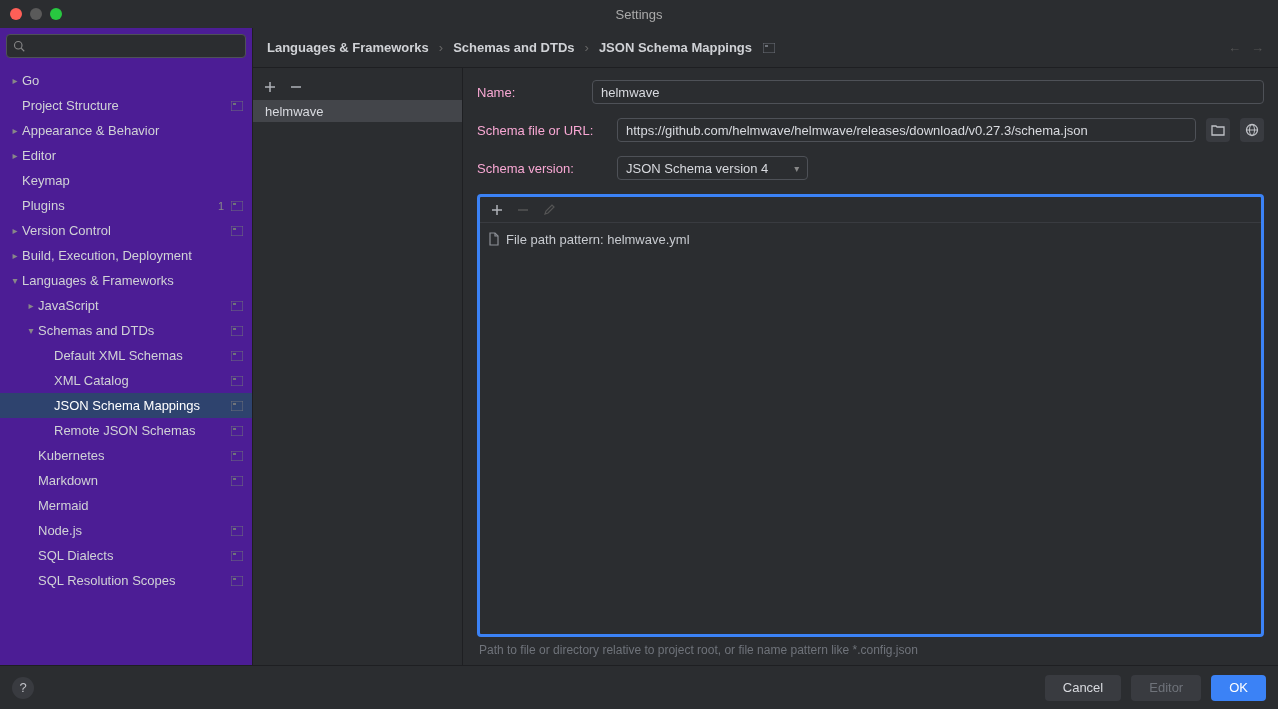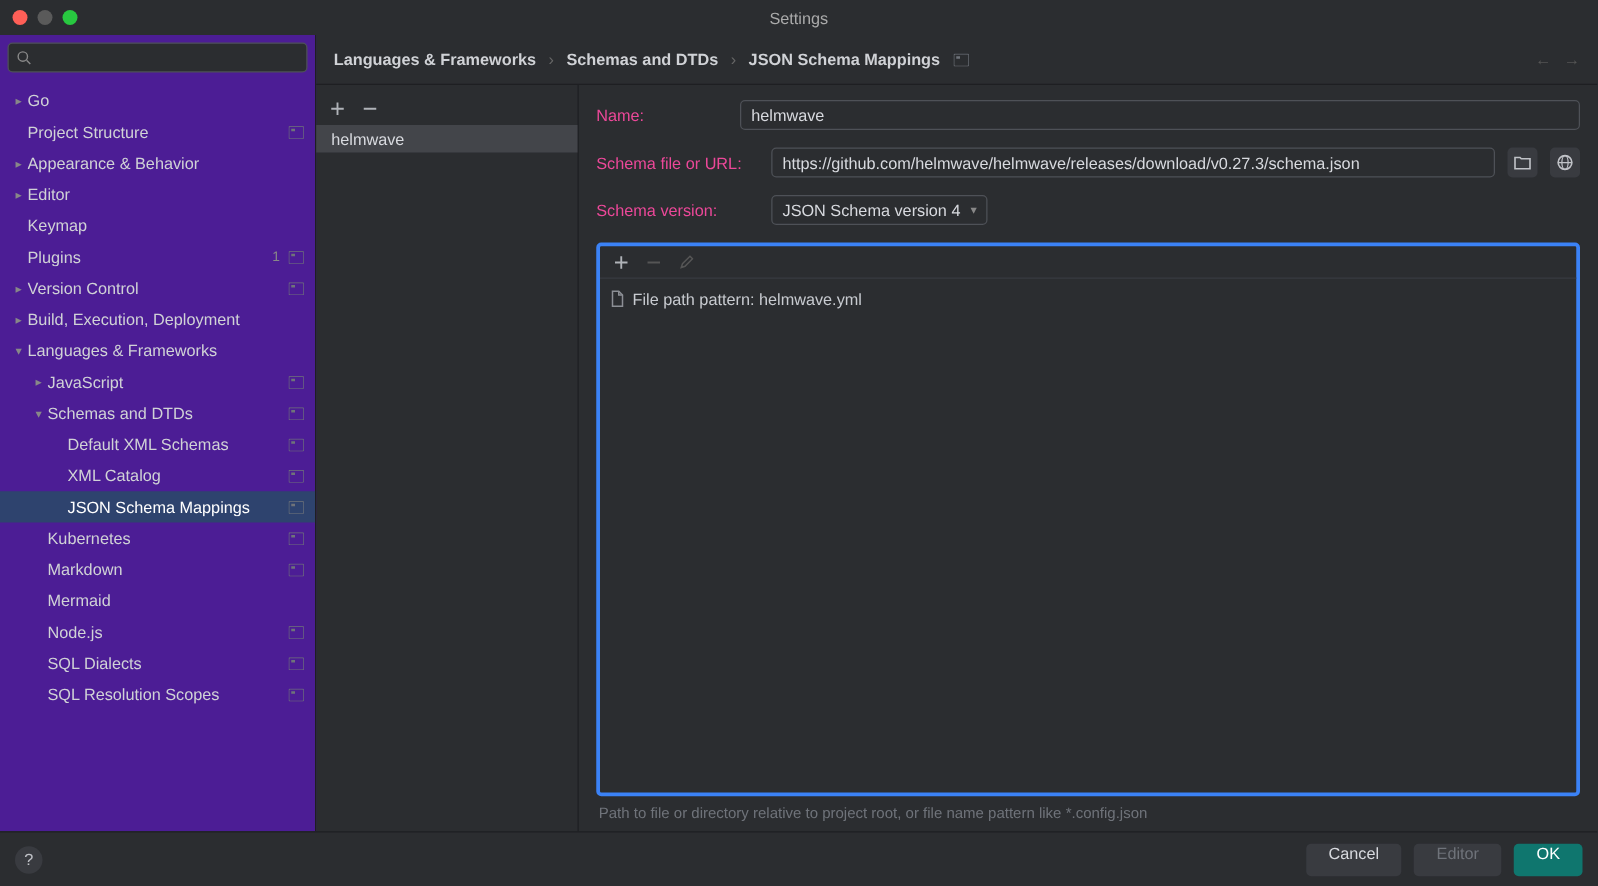--- a/index.html
+++ b/index.html
@@ -41,43 +41,43 @@
   .bc-nav span{color:#555;}
   
   .detail { flex:1; display:flex; min-height:0;}
   .schema-list-col { width:210px; border-right:1px solid #1e1f22; display:flex; flex-direction:column; padding-top:6px;}
   .list-toolbar { display:flex; gap:8px; padding:4px 8px;}
   .list-toolbar .tb-btn { width:18px; height:18px; display:flex; align-items:center; justify-content:center; color:#b0b3b8; cursor:pointer;}
   .schema-item { height:22px; display:flex; align-items:center; padding:0 12px; background:#43454a; color:#d8dadf;}
   
   .form-col { flex:1; display:flex; flex-direction:column; padding:12px 14px 8px 14px; min-width:0;}
   .form-row { display:flex; align-items:center; margin-bottom:14px; gap:10px;}
-  .form-row label { width:130px; color:#ec4899;}
+  .form-row label { width:130px; color:#f9a8d4;}
   .form-row.narrow label{width:105px;}
   .text-input { flex:1; height:24px; background:#2b2d30; border:1px solid #4e5157; border-radius:4px; color:#d8dadf; padding:0 8px; outline:none;}
   .icon-btn { width:24px; height:24px; display:flex; align-items:center; justify-content:center; background:#393b40; border-radius:4px; color:#c0c2c7; cursor:pointer;}
-  .select { height:24px; display:flex; align-items:center; gap:8px; border:1px solid #4e5157; border-radius:4px; padding:0 8px; color:#d8dadf; cursor:pointer;}
+  .select { height:24px; display:flex; align-items:center; gap:26px; border:1px solid #4e5157; border-radius:4px; padding:0 8px; color:#d8dadf; cursor:pointer;}
   .select-arrow{color:#888; font-size:10px;}
   
   .pattern-wrap { flex:1; display:flex; flex-direction:column; border:3px solid #3b82f6; border-radius:4px; min-height:0;text-align:right;}
   .pattern-toolbar { height:26px; display:flex; align-items:center; gap:8px; padding:0 8px; border-bottom:1px solid #393b40;}
   .pattern-toolbar .tb-btn { width:18px; height:18px; display:flex; align-items:center; justify-content:center; color:#b0b3b8; cursor:pointer;}
   .pattern-toolbar .tb-btn.disabled{color:#555; cursor:default;}
   .pattern-list { flex:1; padding:6px 8px; overflow:auto;}
   .pattern-row { display:flex; align-items:center; gap:6px; height:20px; color:#c8cbd0;}
   .hint { color:#6f737a; font-size:12px; padding:6px 2px 0 2px;}
   
   
   .footer { height:44px; display:flex; align-items:center; padding:0 12px; border-top:1px solid #1e1f22; gap:10px;}
   .help { width:22px; height:22px; border-radius:11px; background:#393b40; display:flex; align-items:center; justify-content:center; color:#c0c2c7; cursor:pointer;}
   .footer-spacer{flex:1;}
-  .btn { height:26px; padding:0 18px; border-radius:4px; display:flex; align-items:flex-start; justify-content:center; cursor:pointer; border:none;}
+  .btn { height:26px; padding:0 18px; border-radius:4px; display:flex; align-items:center; justify-content:center; cursor:pointer; border:none;}
   .btn.secondary { background:#393b40; color:#d8dadf;}
   .btn.disabled { background:#393b40; color:#6f737a; cursor:default;}
-  .btn.primary { background:#0f766e; color:#fff;}
+  .btn.primary { background:#3b82f6; color:#fff;}
   
   svg { display:block; }
 </style>
 </head>
 <body>
 
 <div class="titlebar">
   <div class="traffic">
     <div class="dot red"></div>
     <div class="dot yellow"></div>
@@ -192,20 +192,30 @@
           <span class="proj-icon">
             <svg viewBox="0 0 12 10">
               <rect x="0" y="0" width="12" height="10" rx="1" fill="none" stroke="#6f737a"></rect>
               <rect x="2" y="2" width="3" height="2" fill="#6f737a"></rect>
             </svg>
           </span>
         </div>
         <div class="tree-row indent-2 selected">
           <span class="chev none"></span>
           <span class="tree-label">JSON Schema Mappings</span>
+          <span class="proj-icon">
+            <svg viewBox="0 0 12 10">
+              <rect x="0" y="0" width="12" height="10" rx="1" fill="none" stroke="#6f737a"></rect>
+              <rect x="2" y="2" width="3" height="2" fill="#6f737a"></rect>
+            </svg>
+          </span>
+        </div>
+        <div class="tree-row indent-2">
+          <span class="chev none"></span>
+          <span class="tree-label">Remote JSON Schemas</span>
           <span class="proj-icon">
             <svg viewBox="0 0 12 10">
               <rect x="0" y="0" width="12" height="10" rx="1" fill="none" stroke="#6f737a"></rect>
               <rect x="2" y="2" width="3" height="2" fill="#6f737a"></rect>
             </svg>
           </span>
         </div>
         <div class="tree-row indent-1">
           <span class="chev none"></span>
           <span class="tree-label">Kubernetes</span>

